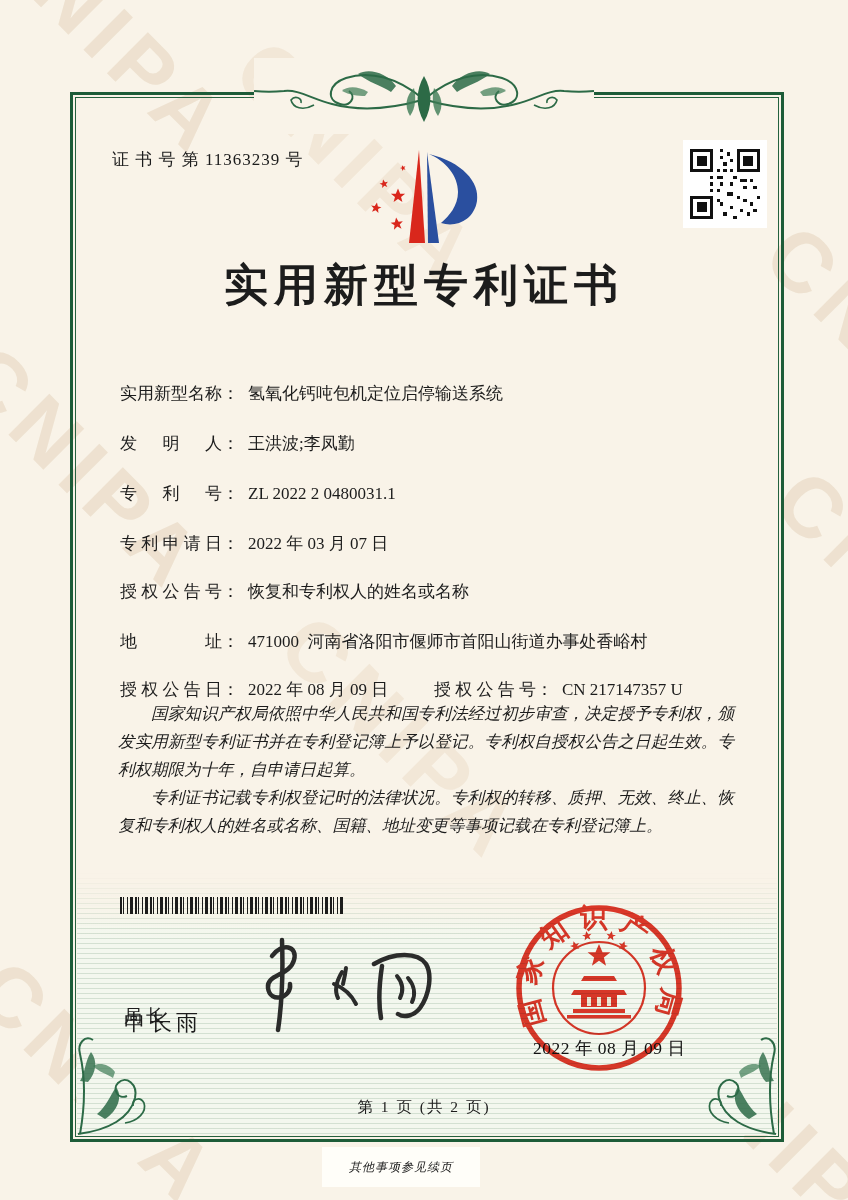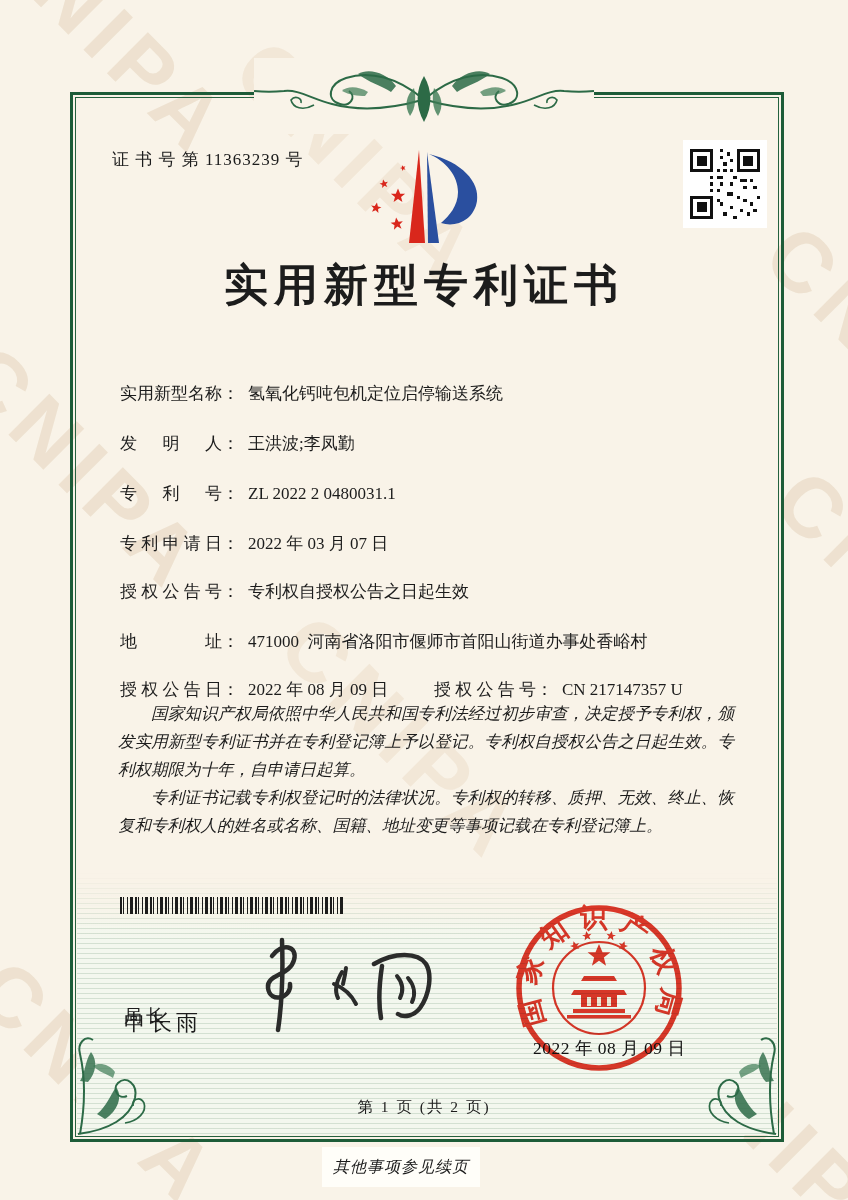--- a/index.html
+++ b/index.html
@@ -66,21 +66,21 @@
   .sig-title{position:absolute;left:124px;top:972px;font-size:18px;letter-spacing:4px;z-index:3;margin-top:32px;}
   .sig-name{position:absolute;left:124px;top:1008px;font-size:22px;letter-spacing:4px;z-index:3;}
   .signature{position:absolute;left:242px;top:928px;z-index:3;}
   .seal{position:absolute;left:493px;top:882px;z-index:4;opacity:.93;mix-blend-mode:multiply;}
   .sealdate{position:absolute;left:533px;top:1036px;z-index:5;font-size:17.5px;
     letter-spacing:0.5px;color:#111;white-space:pre-wrap;}
   .pageinfo{position:absolute;left:0;right:0;top:1097px;text-align:center;z-index:3;
     font-size:15.5px;letter-spacing:2px;}
   .footnote{position:absolute;left:322px;top:1147px;width:158px;height:40px;z-index:3;
     background:#fffef9;display:flex;align-items:center;justify-content:center;
-    font-size:16px;font-style:italic;letter-spacing:1px;}
+    font-size:12px;font-style:italic;letter-spacing:1px;}
 </style>
 </head>
 <body>
 
 <svg width="0" height="0" style="position:absolute" aria-hidden="true">
   <defs>
     <path id="star" d="M0,-1 L0.294,-0.309 L0.951,-0.309 L0.405,0.118 L0.588,0.809 L0,0.4 L-0.588,0.809 L-0.405,0.118 L-0.951,-0.309 L-0.294,-0.309 Z"></path>
     <g id="flr" fill="none" stroke="#2c6a46" stroke-width="2">
       <path d="M97,112 C66,108 45,96 40,76 C37,62 49,53 57,61 C63,67 57,78 48,74"></path>
       <path d="M95,112 C90,84 89,58 95,32 C98,21 90,13 82,18"></path>
@@ -200,21 +200,21 @@
     <div class="row" style="top:50px;font-family:Liberation Serif, serif;">
       <span class="flabel">发明人</span><span class="colon">：</span><span class="val">王洪波;李凤勤</span>
     </div>
     <div class="row" style="top:100px;">
       <span class="flabel">专利号</span><span class="colon">：</span><span class="val">ZL 2022 2 0480031.1</span>
     </div>
     <div class="row" style="top:150px;">
       <span class="flabel">专利申请日</span><span class="colon">：</span><span class="val">2022 年 03 月 07 日</span>
     </div>
     <div class="row" style="top:198px;">
-      <span class="flabel">授权公告号</span><span class="colon">：</span><span class="val">专利权自授权公告之日起生效</span>
+      <span class="flabel">授权公告号</span><span class="colon">：</span><span class="val">恢复和专利权人的姓名或名称</span>
     </div>
     <div class="row" style="top:248px;">
       <span class="flabel">地址</span><span class="colon">：</span><span class="val">471000  河南省洛阳市偃师市首阳山街道办事处香峪村</span>
     </div>
     <div class="row" style="top:296px;width:620px;">
       <span class="flabel">授权公告日</span><span class="colon">：</span><span class="val">2022 年 08 月 09 日</span>
       <span class="row2group">
         <span class="flabel">授权公告号</span><span class="colon">：</span><span class="val">CN 217147357 U</span>
       </span>
     </div>

